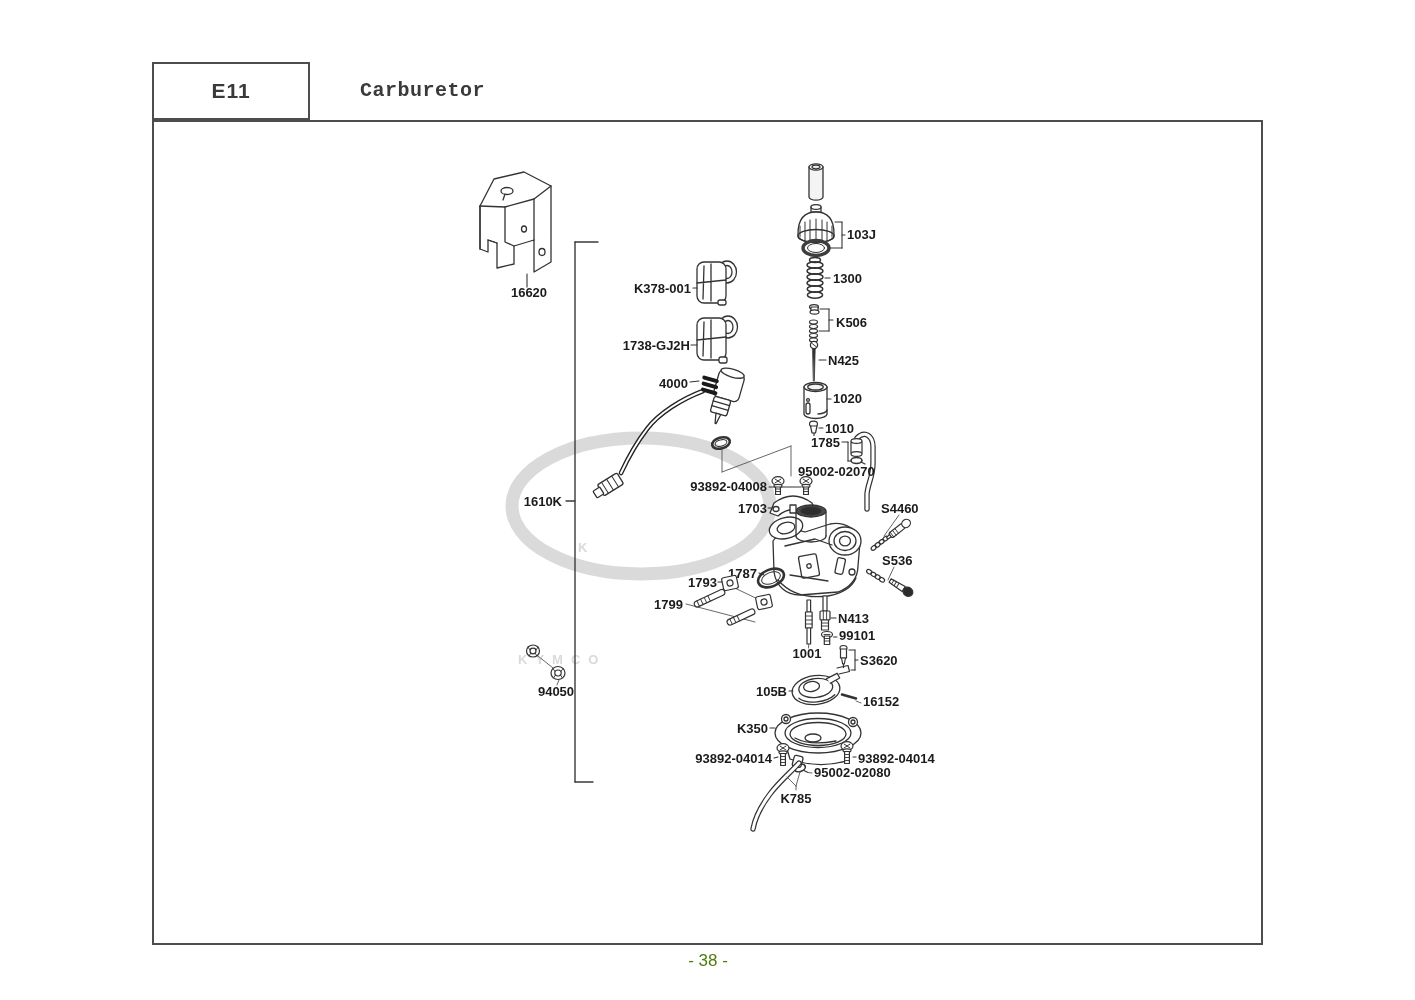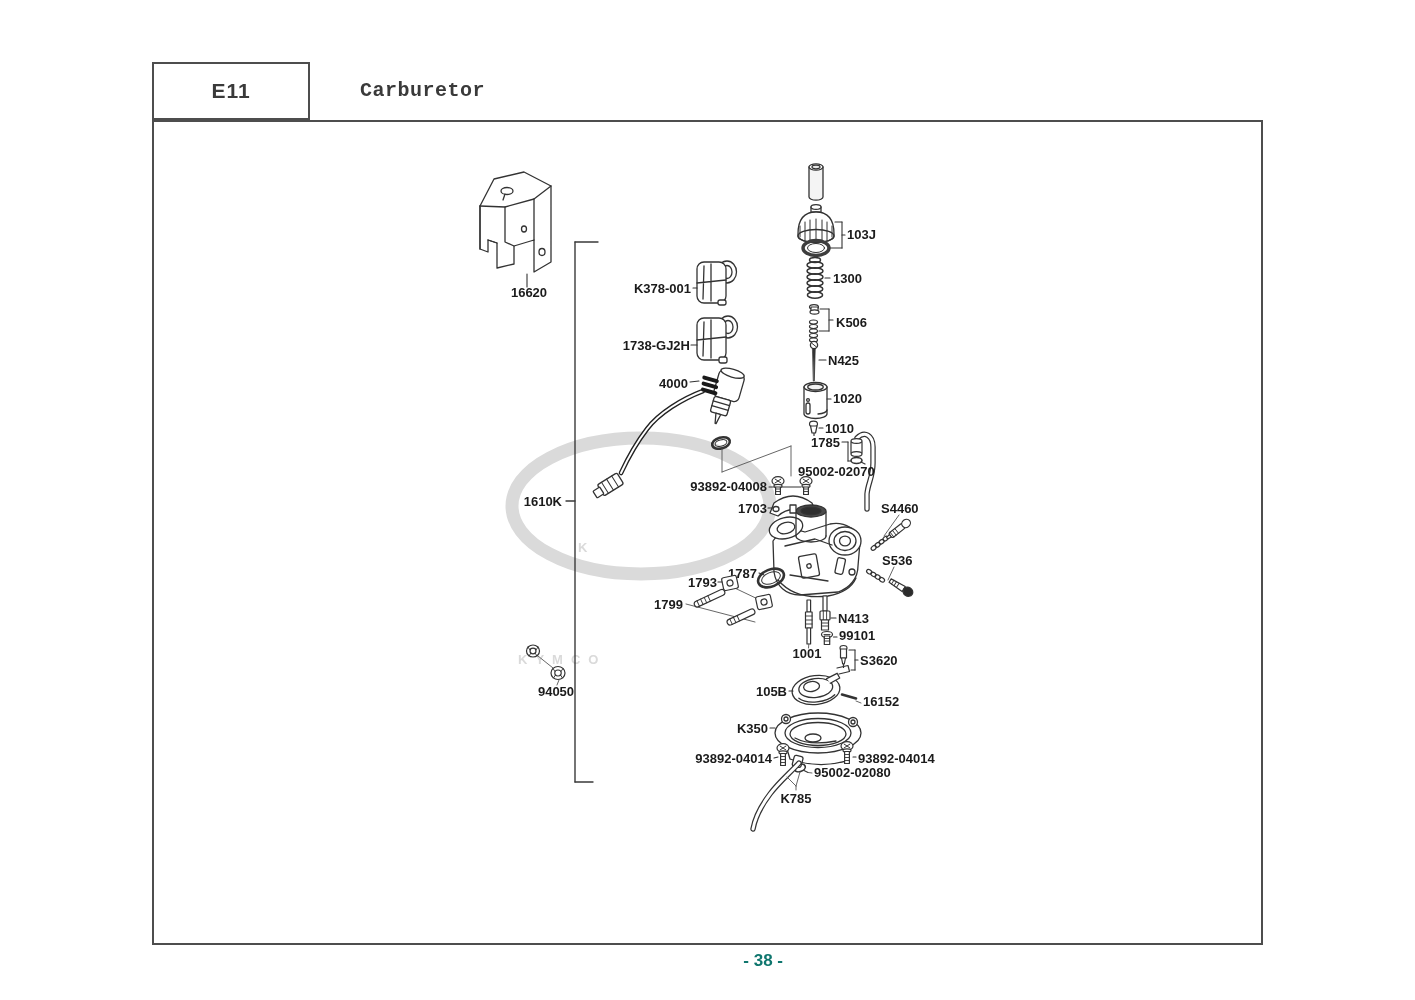--- a/index.html
+++ b/index.html
@@ -6,22 +6,22 @@
   .page{position:relative;width:1358px;height:1000px;background:#fff;
         font-family:"Liberation Sans", sans-serif;overflow:hidden;border-radius:8px;}
   .e11-box{position:absolute;left:152px;top:62px;width:158px;height:58px;
         border:2px solid #4d4d4d;box-sizing:border-box;display:flex;
         align-items:center;justify-content:center;
         font-size:21px;font-weight:bold;color:#3a3a3a;letter-spacing:1px;}
   .page-title{position:absolute;left:360px;top:79px;font-size:20px;
         font-weight:bold;color:#3a3a3a;letter-spacing:.5px;font-family:Liberation Mono, monospace;}
   .main-border{position:absolute;left:152px;top:120px;width:1111px;height:825px;
         border:2px solid #4d4d4d;box-sizing:border-box;background:#fff;}
-  .footer{position:absolute;left:633px;top:951px;width:150px;text-align:right;
-        font-size:17px;font-weight:bold;color:#0f766e;}
+  .footer{position:absolute;left:633px;top:951px;width:150px;text-align:center;
+        font-size:17px;font-weight:normal;color:#4d7c0f;}
   svg{position:absolute;left:0;top:0;}
   svg text{font-family:"Liberation Sans", sans-serif;font-weight:bold;
         font-size:13px;fill:#1b1b1b;}
   svg text.wm{fill:#dadada;}
 </style>
 </head>
 <body>
 
 <div class="page">
 

